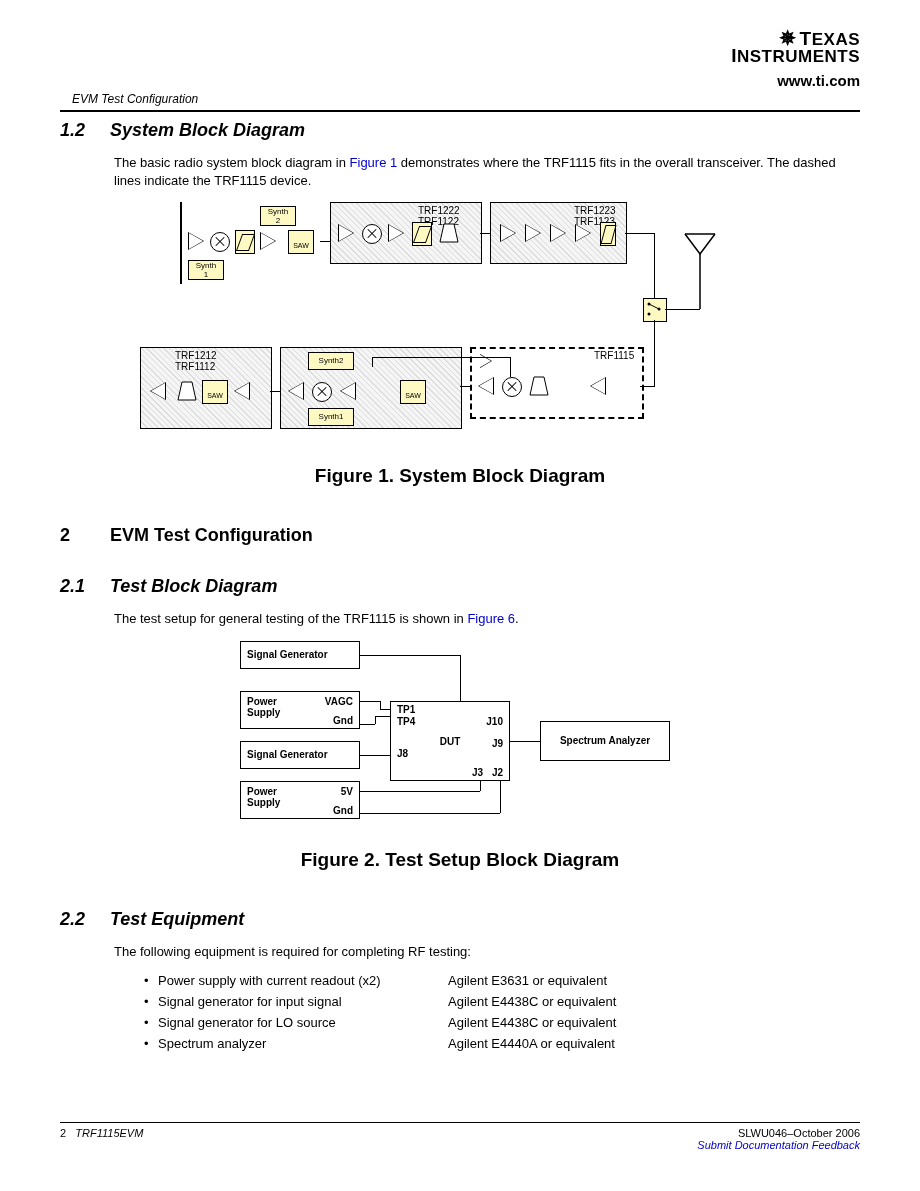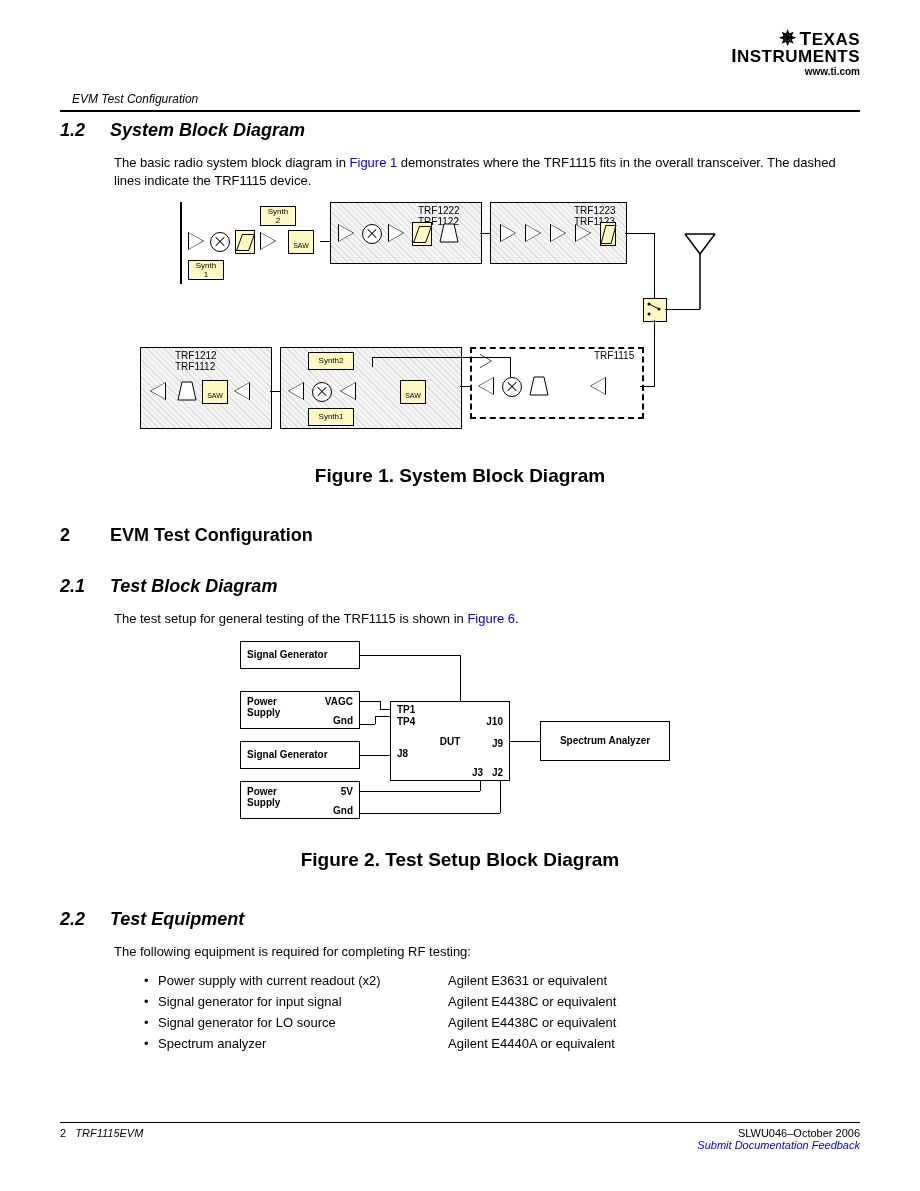--- a/index.html
+++ b/index.html
@@ -27,22 +27,22 @@
   .logo-main {
     font-weight: bold;
     font-size: 17px;
     letter-spacing: 0.5px;
   }
   .logo-main .t {
     font-size: 19px;
   }
   .logo-sub {
     font-weight: bold;
-    font-size: 10px;
-    margin-top: 2px;
+    font-size: 15px;
+    margin-top: 8px;
   }
   .logo-icon {
     font-size: 20px;
     font-weight: bold;
   }
   .header-spacer { height: 60px; }
   .running-head {
     font-style: italic;
     font-size: 12px;
     margin-top: 2px;

